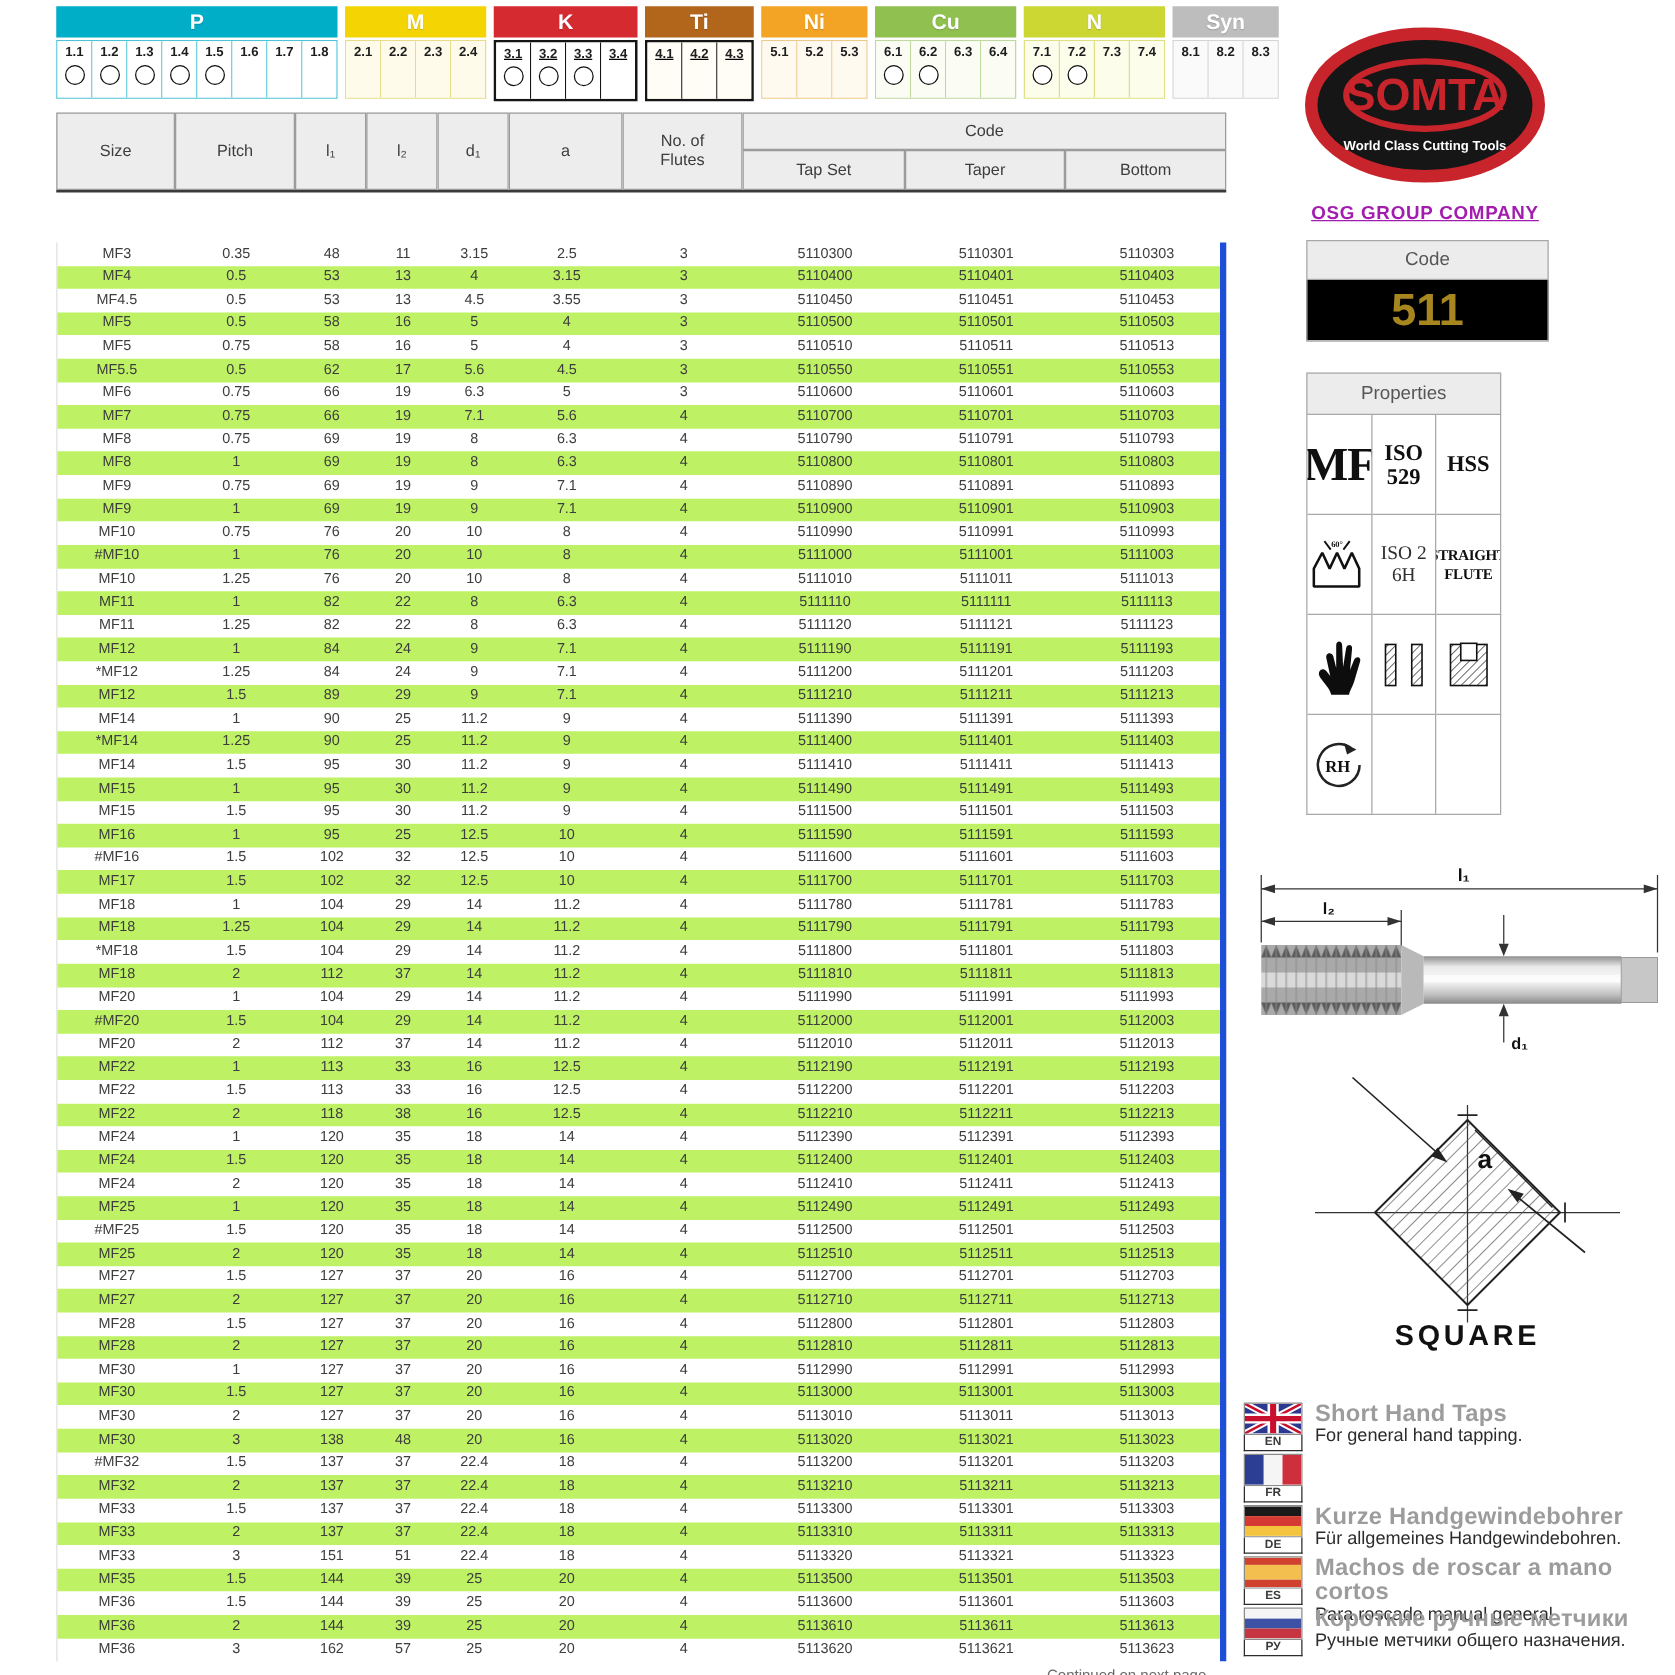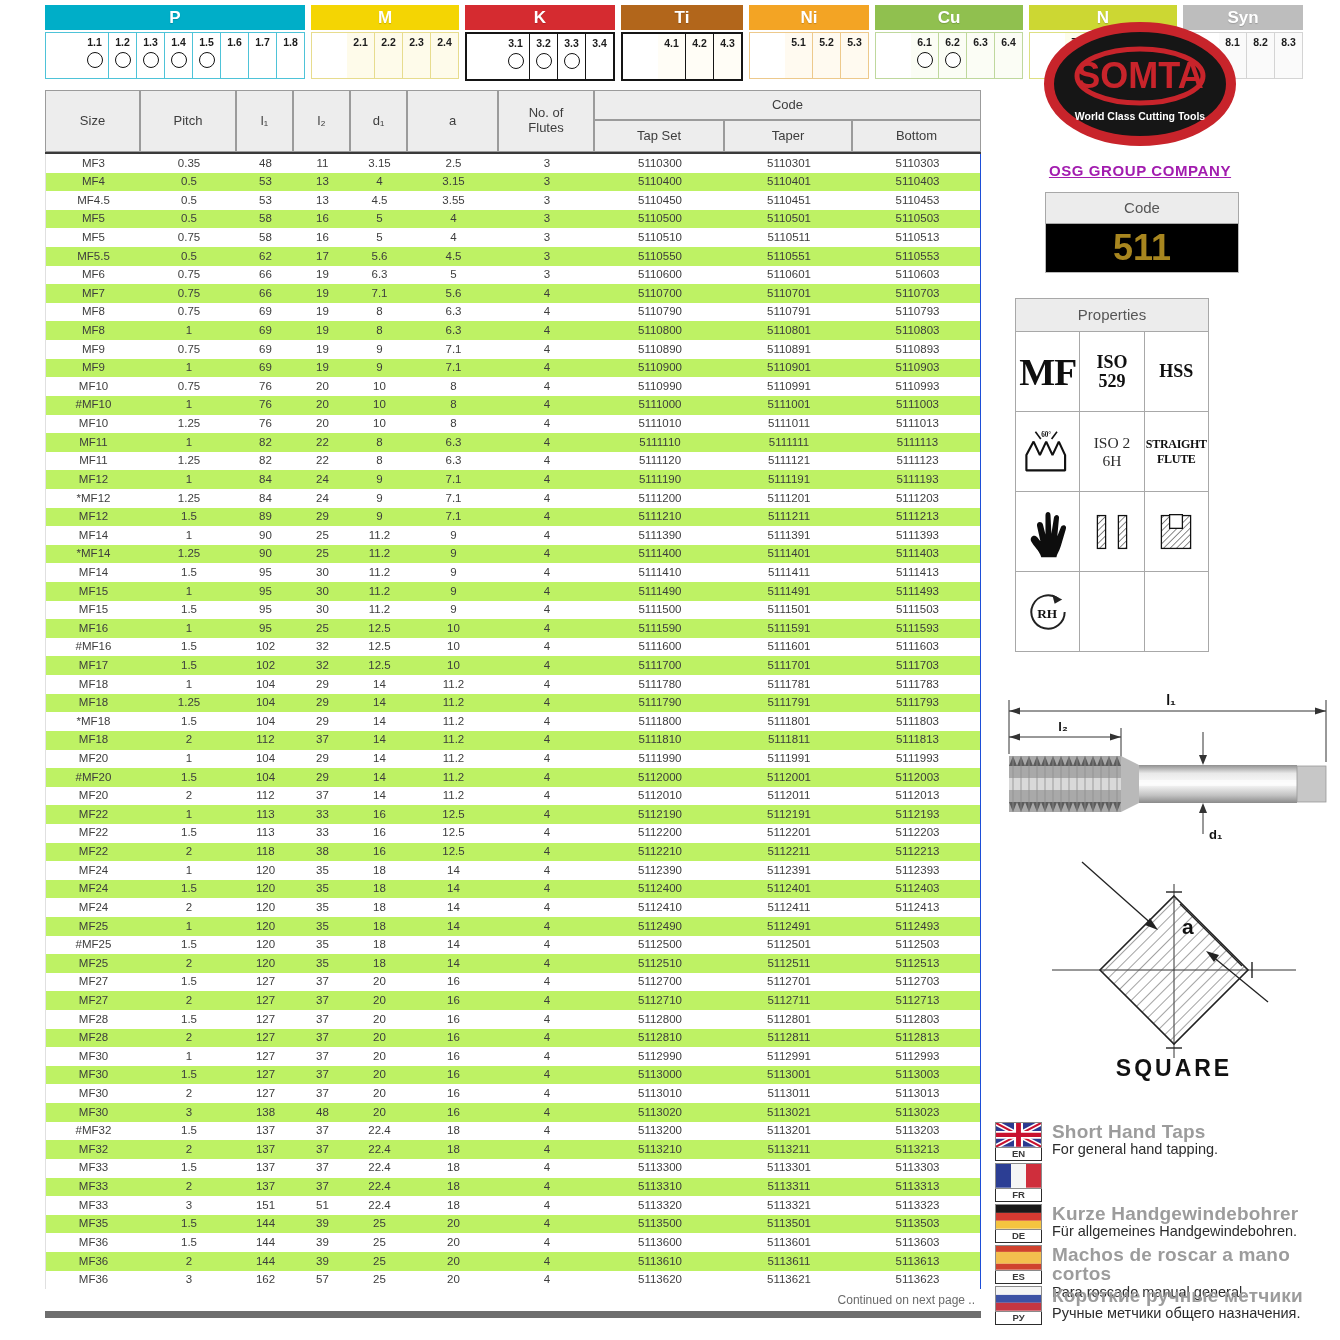--- a/index.html
+++ b/index.html
@@ -4,59 +4,59 @@
 <style>
   html,body{margin:0;padding:0;background:#fff;}
   .page{position:relative;width:1340px;height:1340px;background:#ffffff;overflow:hidden;
         font-family:"Liberation Sans","DejaVu Sans",sans-serif;}
 
   
   .strip{position:absolute;left:45px;top:5px;display:flex;gap:6px;}
   .mgroup{display:flex;flex-direction:column;}
   .mband{height:25px;color:#fff;font-weight:bold;font-size:17px;display:flex;align-items:center;
          justify-content:center;text-shadow:0 1px 1px rgba(0,0,0,.18);}
-  .mcells{display:flex;margin-top:2px;border:1px solid var(--bc);padding-left:35px;}
+  .mcells{display:flex;margin-top:2px;border:1px solid var(--bc);}
   .mgroup.strong .mcells{border:2px solid #151515;}
   .mcell{width:27px;height:45px;background:var(--cellbg);border-right:1px solid var(--bc);
          display:flex;flex-direction:column;align-items:center;}
-  .mgroup.strong .mcell{border-right-color:#151515;}
+  .mgroup.strong .mcell{border-right-color:#151515;text-decoration:underline;}
   .mcell:last-child{border-right:none;}
   .mnum{font-size:10.5px;font-weight:bold;color:#1d1d1d;margin-top:3px;}
   .mcircle{width:14px;height:14px;border-radius:50%;border:1.6px solid #111;margin-top:4px;visibility:hidden;background:#fff;}
   .mcircle.on{visibility:visible;}
 
   
   .table-area{position:absolute;left:45px;top:90px;width:936px;}
   .cols{display:grid;grid-template-columns:95px 96px 57px 57px 57px 91px 96px 130px 128px 129px;}
   .thead{grid-template-rows:30px 32px;border-bottom:2px solid #3a3a3a;}
   .th{background:#ededed;border:1px solid #9b9b9b;display:flex;align-items:center;justify-content:center;
       font-size:13px;color:#3d3d3d;text-align:center;line-height:1.15;white-space:pre-line;}
   .c1{grid-column:1;grid-row:1/3}.c2{grid-column:2;grid-row:1/3}.c3{grid-column:3;grid-row:1/3}
   .c4{grid-column:4;grid-row:1/3}.c5{grid-column:5;grid-row:1/3}.c6{grid-column:6;grid-row:1/3}
   .c7{grid-column:7;grid-row:1/3}
   .ccode{grid-column:8/11;grid-row:1}
   .cs1{grid-column:8;grid-row:2}.cs2{grid-column:9;grid-row:2}.cs3{grid-column:10;grid-row:2}
-  .tbody{border-left:1px solid #e0e0e0;border-right:1px solid #1d4ed8;}
+  .tbody{border-left:1px solid #e0e0e0;border-right:5px solid #1d4ed8;margin-top:40px;}
   .trow{height:18.62px;align-items:center;}
   .trow.alt{background:#bef264;}
   .td{text-align:center;font-size:11.5px;color:#3d3d3d;line-height:1;}
   .tfoot{height:21px;display:flex;justify-content:flex-end;align-items:center;padding-right:6px;
          font-size:12px;color:#6a6a6a;}
   .bottom-bar{height:7px;background:#6e6e6e;margin-top:1px;}
 
   
   .logo{position:absolute;left:1040px;top:20px;width:200px;height:132px;}
   .osg{position:absolute;left:1022px;top:162px;width:236px;text-align:center;color:#a21caf;
        font-weight:bold;font-size:15px;letter-spacing:0.6px;text-decoration:underline;}
   .code-panel{position:absolute;left:1045px;top:192px;width:194px;}
   .panel-h{background:#ececec;border:1px solid #a8a8a8;height:30px;line-height:30px;text-align:center;
            color:#565656;font-size:15px;}
   .code-val{border:1px solid #b9b9b9;border-top:none;height:48px;display:flex;align-items:center;
             justify-content:center;font-size:36px;font-weight:bold;background:#000000;}
-  .props-panel{position:absolute;left:1015px;top:298px;width:194px;}
+  .props-panel{position:absolute;left:1045px;top:298px;width:156px;}
   .props-h{background:#ececec;border:1px solid #a8a8a8;height:32px;line-height:32px;text-align:center;
            color:#565656;font-size:15px;}
   .props-grid{display:grid;grid-template-columns:1fr 1fr 1fr;border-left:1px solid #a8a8a8;
               border-bottom:1px solid #a8a8a8;background:#fff;font-family:Liberation Serif, serif;}
   .pcell{border-right:1px solid #a8a8a8;border-top:1px solid #a8a8a8;height:79px;display:flex;
          align-items:center;justify-content:center;text-align:center;overflow:hidden;}
   .pcell:nth-child(-n+3){border-top:none;}
   .t-xl{font-size:38px;font-weight:bold;color:#0f0f0f;letter-spacing:-1px;}
   .t-big{font-size:18px;font-weight:bold;color:#0f0f0f;line-height:1.05;}
   .t-med{font-size:15.5px;color:#2e2e2e;line-height:1.15;}

